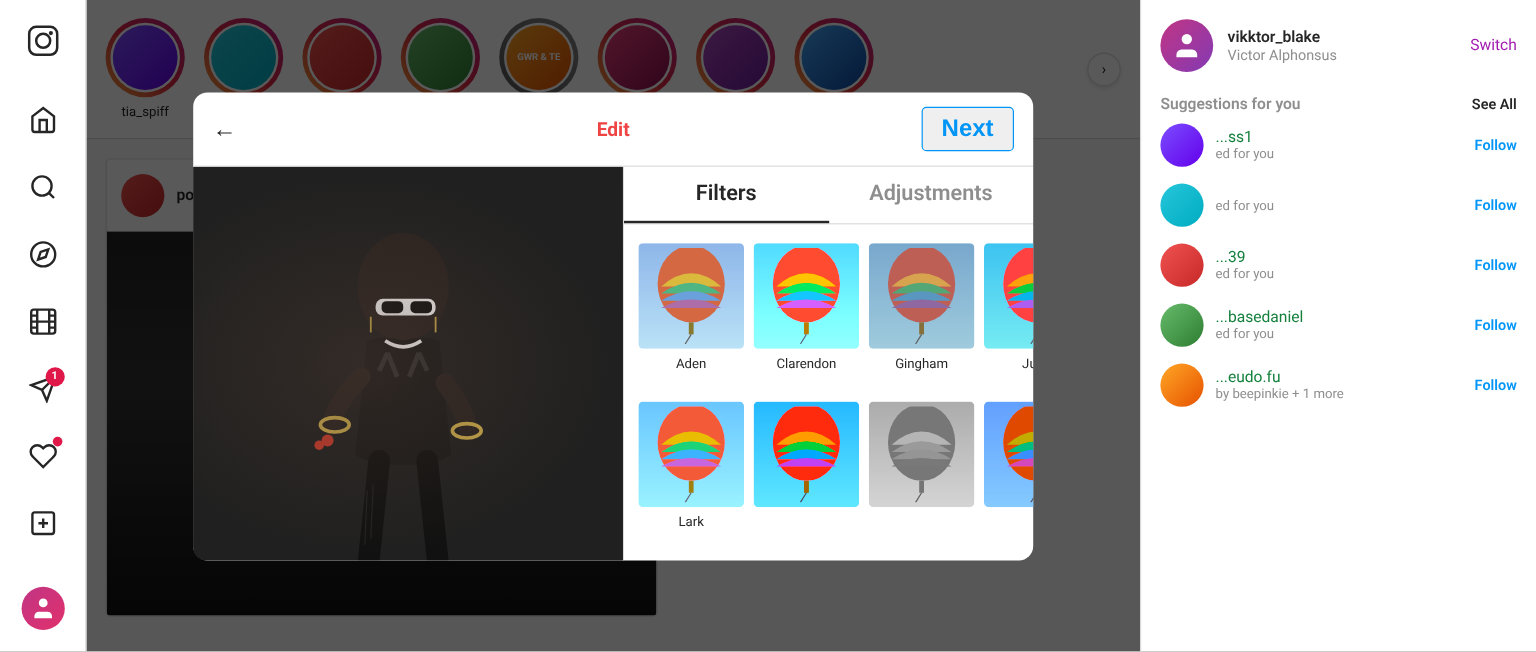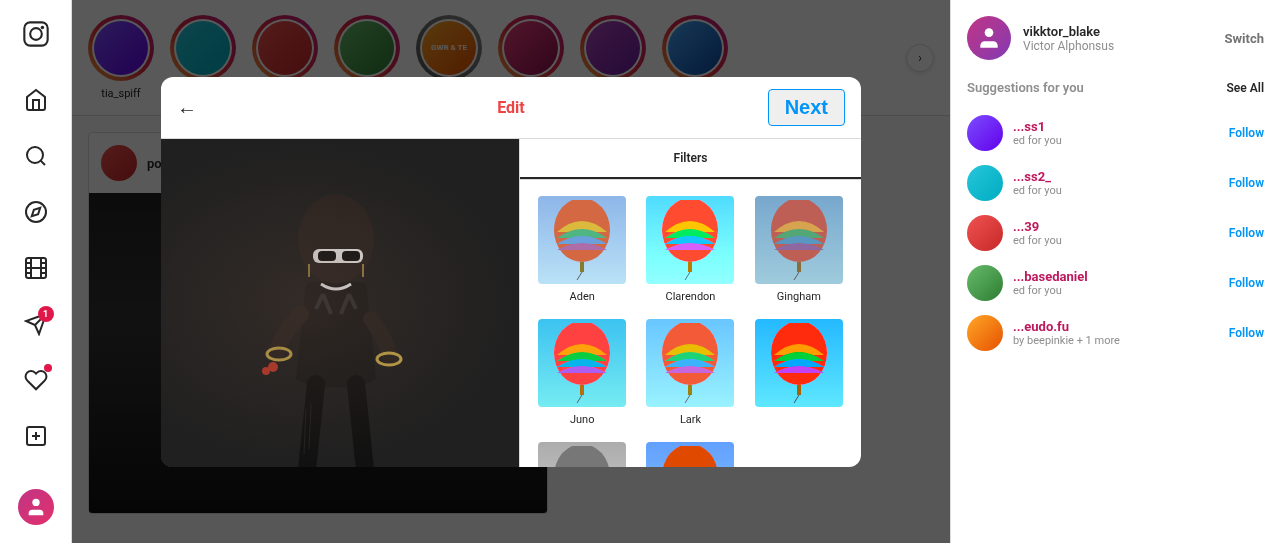--- a/index.html
+++ b/index.html
@@ -116,30 +116,30 @@
       border-left: 1px solid #dbdbdb;
       padding: 16px;
       flex-shrink: 0;
       overflow-y: auto;
     }
     .profile-section { display: flex; align-items: center; gap: 12px; margin-bottom: 20px; }
     .profile-avatar { width: 44px; height: 44px; border-radius: 50%; background: #ccc; }
     .profile-info { flex: 1; }
     .profile-username { font-size: 13px; font-weight: 600; color: #262626; }
     .profile-name { font-size: 12px; color: #8e8e8e; }
-    .switch-btn { font-size: 13px; font-weight: 700; color: #737373; cursor: pointer; }
-
-    .suggestions-header { display: flex; justify-content: space-between; align-items: center; margin-bottom: 20px; }
+    .switch-btn { font-size: 13px; font-weight: 400; color: #a21caf; cursor: pointer; }
+
+    .suggestions-header { display: flex; justify-content: space-between; align-items: flex-start; margin-bottom: 8px; }
     .suggestions-label { font-size: 13px; font-weight: 600; color: #8e8e8e; }
     .see-all-btn { font-size: 12px; font-weight: 600; color: #262626; cursor: pointer; }
 
     .suggestion-item { display: flex; align-items: center; gap: 10px; margin-bottom: 14px; }
     .suggestion-avatar { width: 36px; height: 36px; border-radius: 50%; background: #ddd; flex-shrink: 0; }
     .suggestion-info { flex: 1; }
-    .suggestion-username { font-size: 13px; font-weight: 700; color: #be185d; }
+    .suggestion-username { font-size: 13px; font-weight: 400; color: #15803d; }
     .suggestion-reason { font-size: 11px; color: #8e8e8e; }
     .follow-btn { font-size: 12px; font-weight: 600; color: #0095f6; cursor: pointer; }
 
     .footer-links { margin-top: 20px; }
     .footer-links span { font-size: 11px; color: #c7c7c7; margin-right: 6px; cursor: pointer; }
 
     
     .overlay {
       position: absolute;
       top: 0; left: 0; right: 0; bottom: 0;
@@ -202,29 +202,29 @@
       flex-direction: column;
       border-left: 1px solid #dbdbdb;
       overflow: hidden;
     }
     .modal-tabs {
       display: flex;
       border-bottom: 1px solid #dbdbdb;
     }
     .modal-tab {
       flex: 1; padding: 12px; text-align: center;
-      font-size: 12px; font-weight: 600; cursor: pointer; color: #8e8e8e;
+      font-size: 18px; font-weight: 600; cursor: pointer; color: #8e8e8e;
     }
     .modal-tab.active {
       color: #262626;
       border-bottom: 2px solid #262626;
     }
     .filters-grid {
       display: grid;
-      grid-template-columns: repeat(3, 1fr);
+      grid-template-columns: repeat(4, 1fr);
       gap: 0;
       overflow-y: auto;
       flex: 1;
       padding: 8px;
     }
     .filter-item {
       display: flex; flex-direction: column; align-items: center;
       padding: 8px 4px; cursor: pointer; gap: 6px;
     }
     .filter-thumb {
@@ -467,20 +467,21 @@
 
               <line x1="150" y1="265" x2="148" y2="310" stroke="#333" stroke-width="1" opacity="0.5"></line>
               <line x1="145" y1="270" x2="143" y2="315" stroke="#333" stroke-width="1" opacity="0.5"></line>
             </svg>
           </div>
         </div>
 
         <div class="modal-right">
           <div class="modal-tabs">
             <div class="modal-tab active">Filters</div>
+            <div class="modal-tab">Adjustments</div>
           </div>
           <div class="filters-grid">
 
             <div class="filter-item filter-aden">
               <div class="filter-thumb">
                 <div class="balloon-base" style="filter: brightness(1.1) saturate(0.8) hue-rotate(10deg) sepia(0.15);">
                   <svg class="balloon-svg" viewBox="0 0 70 80" xmlns="http://www.w3.org/2000/svg">
                     <ellipse cx="35" cy="30" rx="28" ry="32" fill="#e74c3c"></ellipse>
                     <path d="M10 32 Q35 10 60 32" fill="#f39c12"></path>
                     <path d="M10 38 Q35 20 60 38" fill="#27ae60"></path>
@@ -646,21 +647,20 @@
     <div class="suggestion-info">
       <div class="suggestion-username">...ss1</div>
       <div class="suggestion-reason">ed for you</div>
     </div>
     <span class="follow-btn">Follow</span>
   </div>
 
   <div class="suggestion-item">
     <div class="suggestion-avatar s2"></div>
     <div class="suggestion-info">
-      <div class="suggestion-username">...ss2_</div>
       <div class="suggestion-reason">ed for you</div>
     </div>
     <span class="follow-btn">Follow</span>
   </div>
 
   <div class="suggestion-item">
     <div class="suggestion-avatar s3"></div>
     <div class="suggestion-info">
       <div class="suggestion-username">...39</div>
       <div class="suggestion-reason">ed for you</div>

